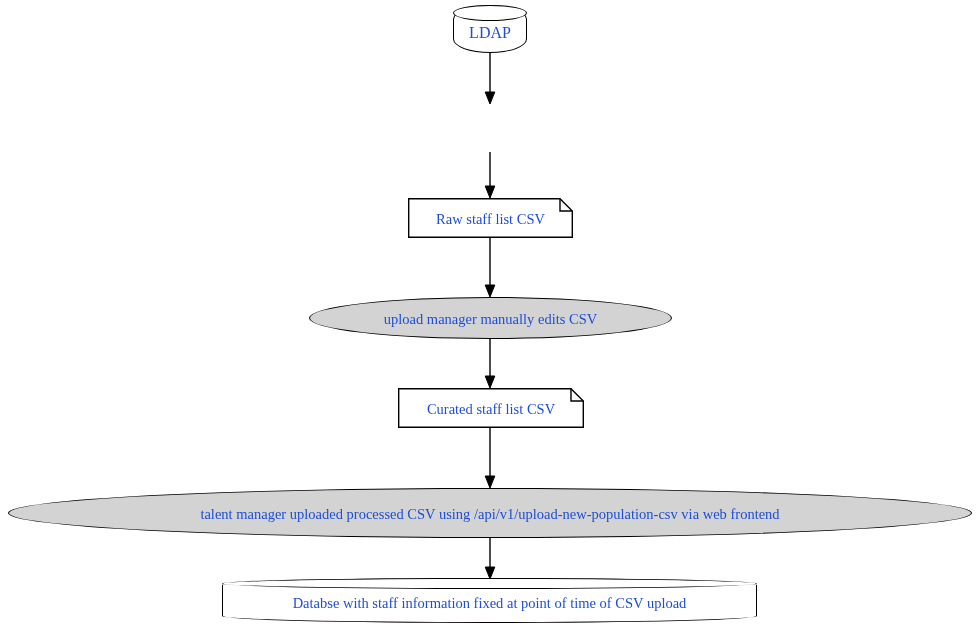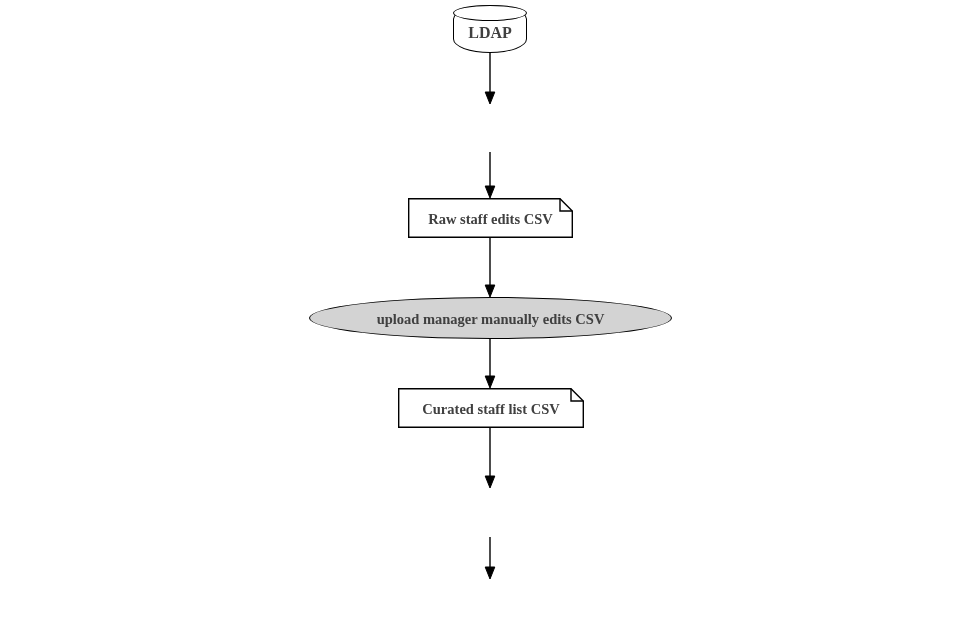--- a/index.html
+++ b/index.html
@@ -20,25 +20,24 @@
   }
   .node {
     position: absolute;
     box-sizing: border-box;
   }
   .node-label {
     position: absolute;
     left: 0;
     right: 0;
     text-align: center;
-    color: #404040;
+    color: #1d4ed8;
     font-family: "Liberation Serif", "DejaVu Serif", serif;
     white-space: nowrap;
     line-height: 1;
-    font-weight: bold;
   }
 
   
   .cylinder {
     border: 1.3px solid #000000;
     background: #ffffff;
     border-radius: 50% / 14px;
   }
   .cylinder .cyl-top {
     position: absolute;
@@ -140,30 +139,37 @@
     <div class="cyl-top"></div>
     <div class="node-label" style="top:19px; font-size:16px;">LDAP</div>
   </div>
 
 
   <div class="node note" style="left:408px; top:198px; width:165px; height:40px;">
     <svg width="165" height="40" viewBox="0 0 165 40">
       <path d="M0.7,0.7 L152,0.7 L164.3,13 L164.3,39.3 L0.7,39.3 Z" fill="#ffffff" stroke="#000000" stroke-width="1.4"></path>
       <path d="M152,0.7 L152,13 L164.3,13" fill="none" stroke="#000000" stroke-width="1.4"></path>
     </svg>
-    <div class="node-label" style="top:14px; font-size:14.5px;">Raw staff edits CSV</div>
+    <div class="node-label" style="top:14px; font-size:14.5px;">Raw staff list CSV</div>
   </div>
 
   <div class="node ellipse" style="left:309px; top:297px; width:363px; height:42px;">
     <div class="node-label" style="top:14px; font-size:14.5px;">upload manager manually edits CSV</div>
   </div>
 
   <div class="node note" style="left:398px; top:388px; width:186px; height:40px;">
     <svg width="186" height="40" viewBox="0 0 186 40">
       <path d="M0.7,0.7 L173,0.7 L185.3,13 L185.3,39.3 L0.7,39.3 Z" fill="#ffffff" stroke="#000000" stroke-width="1.4"></path>
       <path d="M173,0.7 L173,13 L185.3,13" fill="none" stroke="#000000" stroke-width="1.4"></path>
     </svg>
     <div class="node-label" style="top:14px; font-size:14.5px;">Curated staff list CSV</div>
   </div>
 
+  <div class="node ellipse" style="left:8px; top:488px; width:964px; height:50px;">
+    <div class="node-label" style="top:18px; font-size:14.5px;">talent manager uploaded processed CSV using /api/v1/upload-new-population-csv via web frontend</div>
+  </div>
 
+  <div class="node cylinder-flat" style="left:222px; top:578px; width:535px; height:45px;">
+    <div class="cyl-top"></div>
+    <div class="node-label" style="top:17px; font-size:14.5px;">Databse with staff information fixed at point of time of CSV upload</div>
+  </div>
 
 </div>
 
 </body></html>

